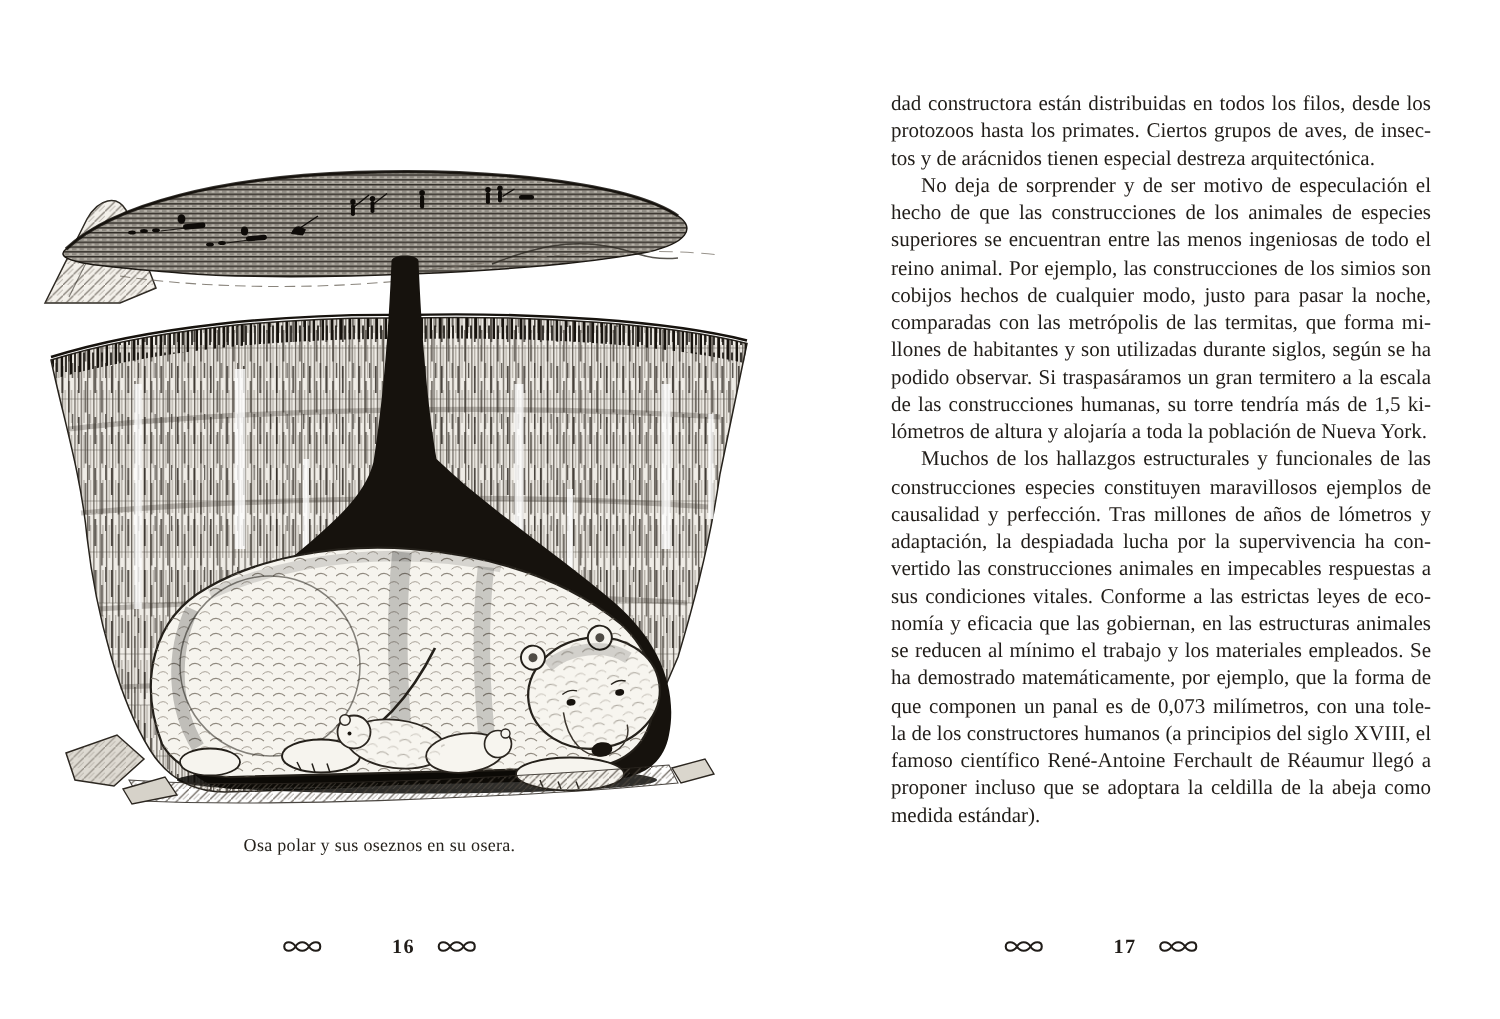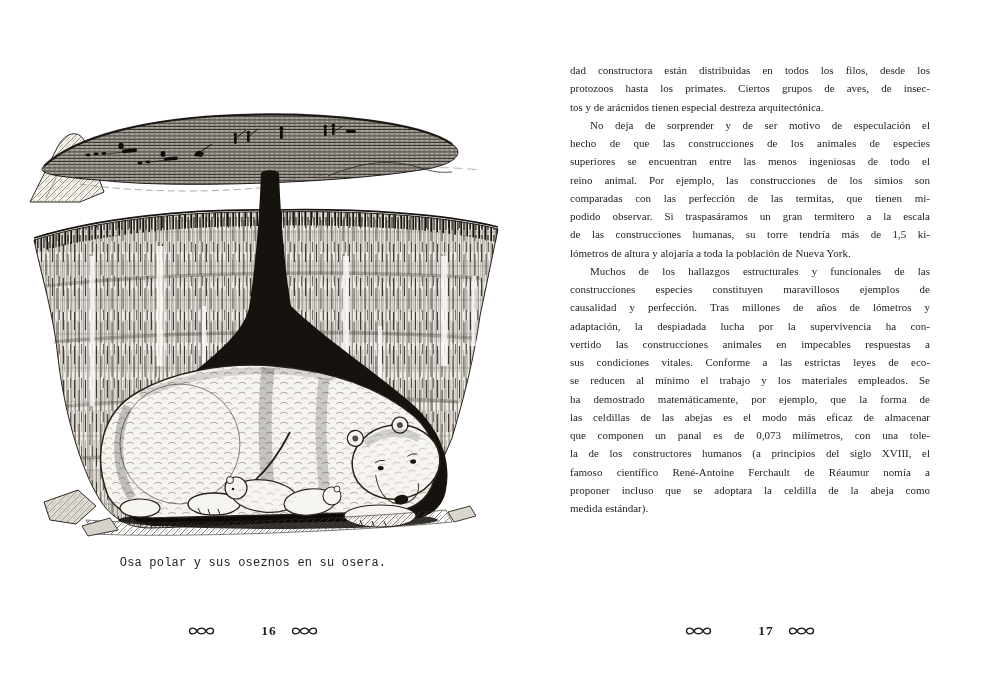--- a/index.html
+++ b/index.html
@@ -6,35 +6,35 @@
   body{
     width:1000px;height:679px;overflow:hidden;position:relative;
     background:#ffffff;color:#211d19;
     font-family:"Liberation Serif","DejaVu Serif",serif;
   }
   .spread{position:absolute;inset:0;}
   .figure-wrap{position:absolute;left:28px;top:106px;width:484px;height:440px;}
   .figure-wrap svg{display:block;}
   .caption{
     position:absolute;left:28px;top:556px;width:450px;
-    text-align:center;font-size:12px;letter-spacing:.2px;color:#26221c;font-family:Liberation Mono, monospace;
+    text-align:center;font-size:12px;letter-spacing:.2px;color:#26221c;
   }
   .textblock{
-    position:absolute;left:570px;top:61px;width:360px;
-    font-size:11px;line-height:18.25px;color:#211d19;
+    position:absolute;left:594px;top:61px;width:360px;
+    font-size:14px;line-height:18.25px;color:#211d19;
   }
   .line{text-align:justify;text-align-last:justify;}
   .line.last{text-align-last:left;}
   .line.indent{text-indent:20px;}
   .folio{
     position:absolute;top:622px;height:18px;
     display:flex;align-items:center;justify-content:center;gap:14px;
   }
   .folio-left{left:28px;width:450px;}
-  .folio-right{left:570px;width:360px;}
+  .folio-right{left:554px;width:360px;}
   .folio .num{font-size:13.5px;font-weight:bold;letter-spacing:1px;color:#211d19;margin-left:32px;}
   .ornament{display:block;}
 </style>
 </head>
 <body>
 
 <div class="spread">
 
   <section>
 
@@ -207,36 +207,38 @@
 
   <section>
     <div class="textblock">
         <div class="line">dad constructora están distribuidas en todos los filos, desde los</div>
         <div class="line">protozoos hasta los primates. Ciertos grupos de aves, de insec-</div>
         <div class="line last">tos y de arácnidos tienen especial destreza arquitectónica.</div>
         <div class="line indent">No deja de sorprender y de ser motivo de especulación el</div>
         <div class="line">hecho de que las construcciones de los animales de especies</div>
         <div class="line">superiores se encuentran entre las menos ingeniosas de todo el</div>
         <div class="line">reino animal. Por ejemplo, las construcciones de los simios son</div>
-        <div class="line">comparadas con las perfección de las termitas, que tienen mi-</div>
+        <div class="line">cobijos hechos de cualquier modo, justo para pasar la noche,</div>
+        <div class="line">comparadas con las metrópolis de las termitas, que forma mi-</div>
+        <div class="line">llones de habitantes y son utilizadas durante siglos, según se ha</div>
         <div class="line">podido observar. Si traspasáramos un gran termitero a la escala</div>
         <div class="line">de las construcciones humanas, su torre tendría más de 1,5 ki-</div>
         <div class="line last">lómetros de altura y alojaría a toda la población de Nueva York.</div>
         <div class="line indent">Muchos de los hallazgos estructurales y funcionales de las</div>
         <div class="line">construcciones especies constituyen maravillosos ejemplos de</div>
         <div class="line">causalidad y perfección. Tras millones de años de lómetros y</div>
         <div class="line">adaptación, la despiadada lucha por la supervivencia ha con-</div>
         <div class="line">vertido las construcciones animales en impecables respuestas a</div>
         <div class="line">sus condiciones vitales. Conforme a las estrictas leyes de eco-</div>
+        <div class="line">nomía y eficacia que las gobiernan, en las estructuras animales</div>
         <div class="line">se reducen al mínimo el trabajo y los materiales empleados. Se</div>
         <div class="line">ha demostrado matemáticamente, por ejemplo, que la forma de</div>
-        <div class="line">las celdillas de las abejas es el modo más eficaz de almacenar</div>
         <div class="line">que componen un panal es de 0,073 milímetros, con una tole-</div>
         <div class="line">la de los constructores humanos (a principios del siglo XVIII, el</div>
-        <div class="line">famoso científico René-Antoine Ferchault de Réaumur nomía a</div>
+        <div class="line">famoso científico René-Antoine Ferchault de Réaumur llegó a</div>
         <div class="line">proponer incluso que se adoptara la celdilla de la abeja como</div>
         <div class="line last">medida estándar).</div>
       </div>
 
     <div class="folio folio-right">
       <svg class="ornament" width="27" height="12" viewBox="0 0 27 12">
         <path d="M1.5 6 C1.5 2.2 6.8 2.2 9 6 C11.2 9.8 15.8 9.8 18 6 C20.2 2.2 25.5 2.2 25.5 6 C25.5 9.8 20.2 9.8 18 6 C15.8 2.2 11.2 2.2 9 6 C6.8 9.8 1.5 9.8 1.5 6 Z" fill="none" stroke="#211d19" stroke-width="1.4"></path>
       </svg>
       <span class="num">17</span>
       <svg class="ornament" width="27" height="12" viewBox="0 0 27 12">

